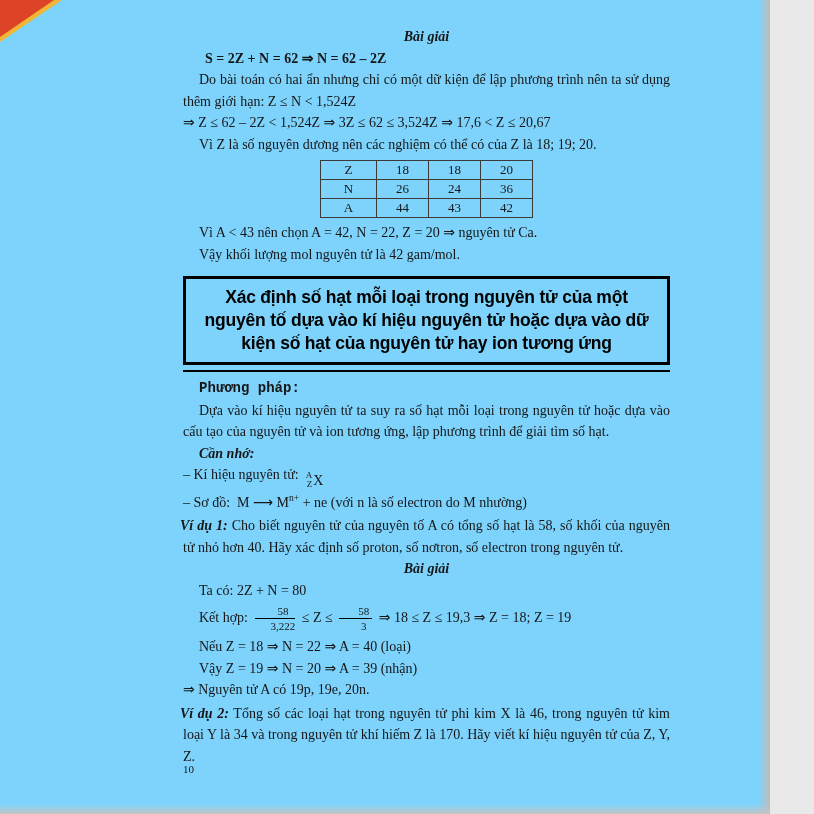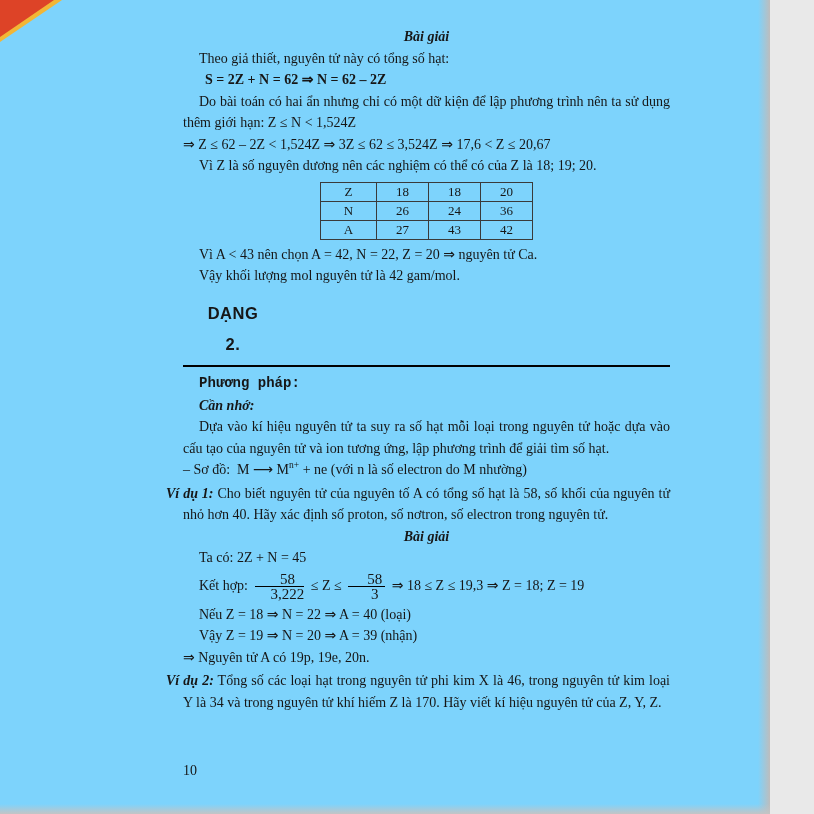--- a/index.html
+++ b/index.html
@@ -16,21 +16,21 @@
   .corner-fold-back { position:absolute; top:0; left:0; width:0; height:0;
     border-top:42px solid #f2b635; border-right:62px solid transparent; }
   .corner-fold { position:absolute; top:0; left:0; width:0; height:0;
     border-top:37px solid #dd4327; border-right:54px solid transparent; }
 
   .content {
     position:absolute; left:183px; top:26px; width:487px;
     font-size:14px; line-height:21.5px;
   }
   .center { text-align:center; }
-  .bi { font-weight:bold; font-style:italic; }
+  .bi { font-weight:bold; font-style:italic;margin-left:14px; }
   .b  { font-weight:bold;font-family:Liberation Mono, monospace; }
   .indent { text-indent:16px; }
   .just { text-align:justify; }
   .eq { padding-left:22px;font-weight:bold; }
   .line { margin:0; }
 
   table.zna-table { border-collapse:collapse; margin:5px auto 4px auto; font-size:13px; line-height:16px; }
   table.zna-table td { border:1px solid #3a3a3a; text-align:center; padding:1px 6px; min-width:52px; }
   table.zna-table td:first-child { min-width:56px; }
 
@@ -48,41 +48,40 @@
   .section-rule { border-top:2px solid #000; margin:5px 0 6px 0; }
 
   sup { font-size:9.5px; line-height:0; }
   .nuclide { display:inline-flex; align-items:center; }
   .nuclide .az { display:inline-block; font-size:9px; line-height:9px;
     text-align:right; vertical-align:middle; margin-right:1px; transform:translateY(-1px); }
   .nuclide .az span { display:block; }
   .nuclide .sym { font-size:14px; }
 
   .frac { display:inline-block; text-align:center; vertical-align:middle;
-    font-size:15px; line-height:14px; margin:0 3px; }
+    font-size:11px; line-height:14px; margin:0 3px; }
   .frac .num { display:block; border-bottom:1px solid #000; padding:0 3px; }
   .frac .den { display:block; }
   .tall-line { margin:3px 0; }
 
   .example { text-indent:-17px; text-align:justify; margin-top:2px; }
   .scheme2 { padding-left:74px; }
 
-  .page-number { position:absolute; left:183px; top:763px; font-size:14px; }
+  .page-number { position:absolute; left:183px; top:763px; font-size:11px; }
 </style>
 </head>
 <body>
 
 <div class="page">
   <div class="corner-fold-back"></div>
   <div class="corner-fold"></div>
 
   <div class="content">
 
     <div class="center bi line">Bài giải</div>
-    <div class="line indent">Theo giả thiết, nguyên tử này có tổng số hạt:</div>
     <div class="line eq">S = 2Z + N = 62 ⇒ N = 62 – 2Z</div>
     <div class="line indent just">Do bài toán có hai ẩn nhưng chỉ có một dữ kiện để lập phương trình nên ta sử dụng thêm giới hạn: Z ≤ N &lt; 1,524Z</div>
     <div class="line">⇒ Z ≤ 62 – 2Z &lt; 1,524Z ⇒ 3Z ≤ 62 ≤ 3,524Z ⇒ 17,6 &lt; Z ≤ 20,67</div>
     <div class="line indent">Vì Z là số nguyên dương nên các nghiệm có thể có của Z là 18; 19; 20.</div>
 
     <table class="zna-table">
       <tbody>
           <tr>
         <td>Z</td>
         <td>18</td>
@@ -90,49 +89,53 @@
         <td>20</td>
       </tr>
       <tr>
         <td>N</td>
         <td>26</td>
         <td>24</td>
         <td>36</td>
       </tr>
       <tr>
         <td>A</td>
-        <td>27</td>
+        <td>44</td>
         <td>43</td>
         <td>42</td>
       </tr>
     </tbody>
       </table>
 
     <div class="line indent">Vì A &lt; 43 nên chọn A = 42, N = 22, Z = 20 ⇒ nguyên tử Ca.</div>
     <div class="line indent">Vậy khối lượng mol nguyên tử là 42 gam/mol.</div>
 
     <div class="dang-row">
-      <div class="dang-label">
-        <span>DẠNG</span>
-        <span>2.</span>
-      </div>
+      <div class="dang-title">Xác định số hạt mỗi loại trong nguyên tử của một nguyên tố dựa vào kí hiệu nguyên tử hoặc dựa vào dữ kiện số hạt của nguyên tử hay ion tương ứng</div>
     </div>
     <div class="section-rule"></div>
 
     <div class="line indent b">Phương pháp:</div>
+    <div class="line indent just">Dựa vào kí hiệu nguyên tử ta suy ra số hạt mỗi loại trong nguyên tử hoặc dựa vào cấu tạo của nguyên tử và ion tương ứng, lập phương trình để giải tìm số hạt.</div>
     <div class="line indent bi">Cần nhớ:</div>
-    <div class="line indent just">Dựa vào kí hiệu nguyên tử ta suy ra số hạt mỗi loại trong nguyên tử hoặc dựa vào cấu tạo của nguyên tử và ion tương ứng, lập phương trình để giải tìm số hạt.</div>
 
+    <div class="line"><span>– Kí hiệu nguyên tử:&nbsp; </span><span class="nuclide">
+          <span class="az">
+            <span>A</span>
+            <span>Z</span>
+          </span>
+          <span class="sym">X</span>
+        </span></div>
 
     <div class="line"><span>– Sơ đồ:&nbsp; M ⟶ M</span><sup>n+</sup><span> + ne (với n là số electron do M nhường)</span></div>
 
     <div class="example"><span class="bi">Ví dụ 1:</span><span> Cho biết nguyên tử của nguyên tố A có tổng số hạt là 58, số khối của nguyên tử nhỏ hơn 40. Hãy xác định số proton, số nơtron, số electron trong nguyên tử.</span></div>
 
     <div class="center bi line">Bài giải</div>
-    <div class="line indent">Ta có: 2Z + N = 45</div>
+    <div class="line indent">Ta có: 2Z + N = 80</div>
 
     <div class="line indent tall-line"><span>Kết hợp: </span><span class="frac"><span class="num">58</span><span class="den">3,222</span></span><span> ≤ Z ≤ </span><span class="frac"><span class="num">58</span><span class="den">3</span></span><span> ⇒ 18 ≤ Z ≤ 19,3 ⇒ Z = 18; Z = 19</span></div>
 
     <div class="line indent">Nếu Z = 18 ⇒ N = 22 ⇒ A = 40 (loại)</div>
     <div class="line indent">Vậy Z = 19 ⇒ N = 20 ⇒ A = 39 (nhận)</div>
     <div class="line">⇒ Nguyên tử A có 19p, 19e, 20n.</div>
 
     <div class="example"><span class="bi">Ví dụ 2:</span><span> Tổng số các loại hạt trong nguyên tử phi kim X là 46, trong nguyên tử kim loại Y là 34 và trong nguyên tử khí hiếm Z là 170. Hãy viết kí hiệu nguyên tử của Z, Y, Z.</span></div>
 
   </div>

